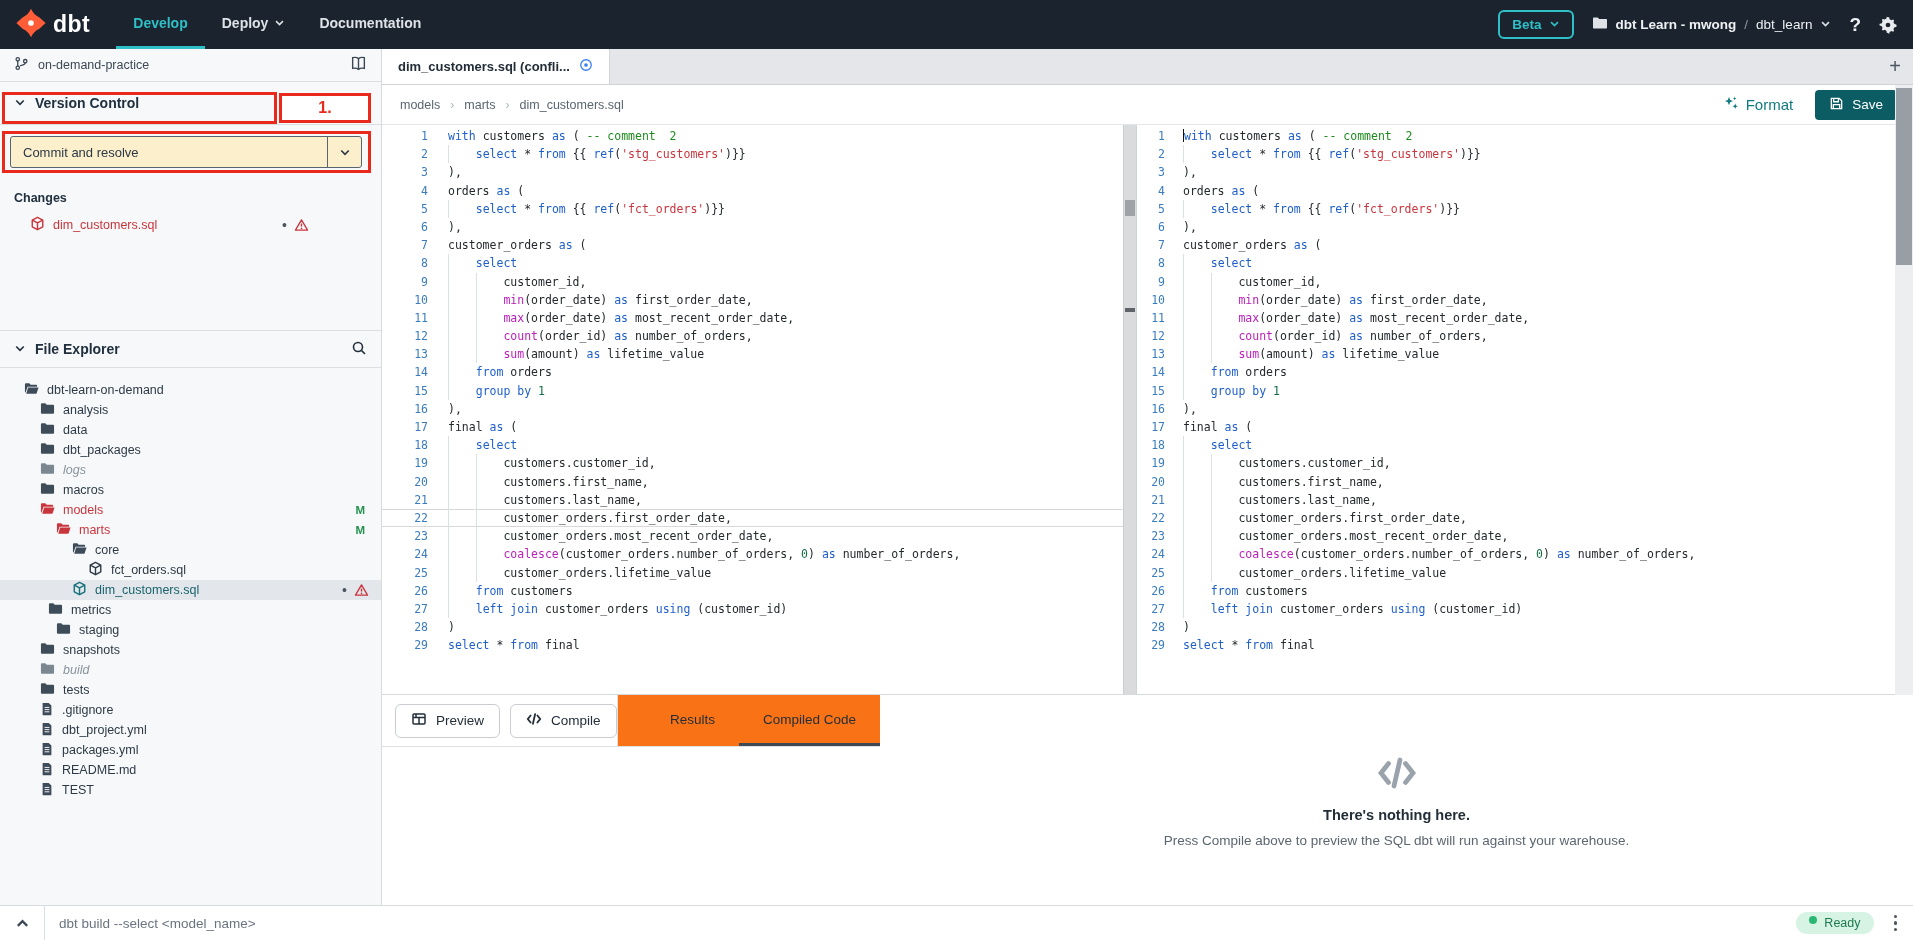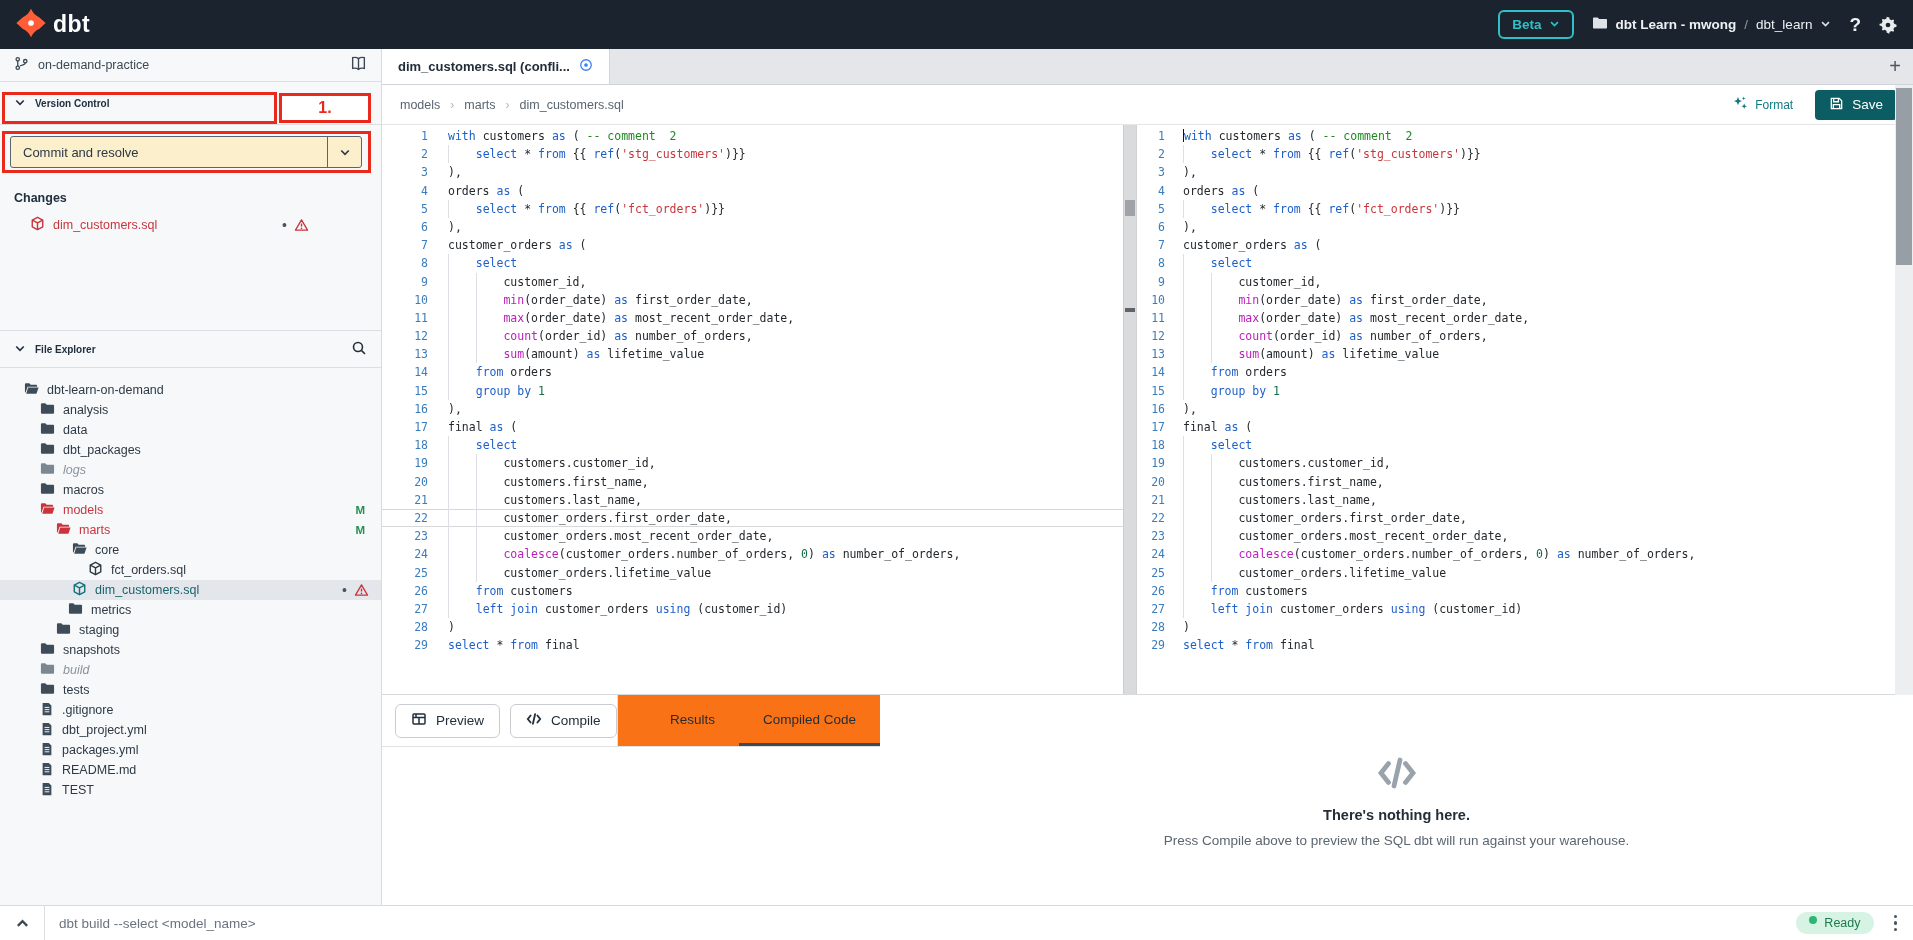--- a/index.html
+++ b/index.html
@@ -28,21 +28,21 @@
   
   .content { position:absolute; top:49px; bottom:35px; left:0; right:0; display:flex; }
 
   
   .sidebar { position:relative; width:382px; background:#f7f8fa; border-right:1px solid #d8dbde;
              display:flex; flex-direction:column; font-size:12.5px; }
   .branch-row { height:33px; display:flex; align-items:center; gap:9px; padding:0 14px;
                 border-bottom:1px solid #dcdfe2; color:#3c4854; }
   .branch-row .book { margin-left:auto; }
   .sec-header { display:flex; align-items:center; gap:9px; padding:0 14px; font-weight:bold;
-                font-size:10px; color:#20303e; cursor:pointer; }
+                font-size:14px; color:#20303e; cursor:pointer; }
   .vc-header { height:43px; border-bottom:1px solid #dcdfe2; }
   .commit-area { height:50px; position:relative; }
   .commit-btn { position:absolute; left:10px; top:11px; width:352px; height:32px; background:#fcf0cc;
                 border:1px solid #5a646e; border-radius:3px; display:flex; align-items:center; cursor:pointer; }
   .commit-btn .lbl { flex:1; padding-left:12px; font-size:13px; color:#2b3845; }
   .commit-btn .chev-cell { width:34px; align-self:stretch; border-left:1px solid #5a646e;
                            display:flex; align-items:center; justify-content:center; }
   .changes-sec { height:155px; }
   .changes-title { margin:16px 0 10px 14px; font-weight:bold; font-size:12.5px; color:#20303e; }
   .change-row { position:relative; height:20px; display:flex; align-items:center; gap:8px;
@@ -74,21 +74,21 @@
   .tabbar { height:36px; background:#e4e6e9; border-bottom:1px solid #cfd3d7; display:flex; position:relative; }
   .tab { background:#fff; display:flex; align-items:center; gap:9px; padding:16px 16px;
          border-right:1px solid #d2d5d9; font-size:13px; font-weight:bold; color:#222d38; cursor:pointer; }
   .new-tab { position:absolute; right:12px; top:0; bottom:0; display:flex; align-items:center;
              color:#4a5560; font-size:20px; cursor:pointer; }
   .toolbar { height:40px; display:flex; align-items:center; padding:0 16px 0 18px;
              border-bottom:1px solid #e4e6e9; }
   .crumbs { display:flex; align-items:center; gap:10px; font-size:12.5px; color:#5a6570; }
   .crumbs .csep { color:#b0b7bd; font-size:12px; }
   .toolbar-right { margin-left:auto; display:flex; align-items:center; gap:22px; }
-  .format-btn { display:flex; align-items:center; gap:7px; color:#117a80; font-size:12px; cursor:pointer; }
+  .format-btn { display:flex; align-items:center; gap:7px; color:#117a80; font-size:15px; cursor:pointer; }
   .save-btn { display:flex; align-items:center; gap:8px; background:#0b5d63; color:#fff;
               font-size:13.5px; height:30px; padding:0 14px; border-radius:4px; cursor:pointer; }
 
   
   .editors { height:570px; display:flex; border-bottom:1px solid #d7dadd; position:relative; }
   .pane { position:relative; overflow:hidden; padding-top:2px;
           font-family:"DejaVu Sans Mono", monospace; font-size:11.5px; line-height:18.2px; }
   .pane-left { width:754px; }
   .pane-right { flex:1; border-left:1px solid #cfd3d6; }
   .cl { display:flex; height:18.2px; }
@@ -145,20 +145,34 @@
 <div class="app">
 
   <div class="navbar">
     <div class="nav-logo">
       <span><svg width="30" height="30" viewBox="0 0 16 16">
             <path d="M8 .4c1 2.2 2.3 3.6 4.5 4.6L15.8 8l-3.3 3c-2.2 1-3.5 2.4-4.5 4.6-1-2.2-2.3-3.6-4.5-4.6L.2 8l3.3-3C5.7 4 7 2.6 8 .4z" fill="#ff5c38"></path>
             <circle cx="8" cy="8" r="1.5" fill="#fff"></circle>
           </svg></span>
       <span class="brand">dbt</span>
     </div>
+    <div class="nav-menu" id="nav-menu">
+        <div class="nav-item active">
+          <span>Develop</span>
+        </div>
+        <div class="nav-item">
+          <span>Deploy</span>
+          <span><svg width="11" height="11" viewBox="0 0 16 16">
+              <path fill="none" stroke="#dde2e7" stroke-width="2.2" d="M3 6l5 5 5-5"></path>
+            </svg></span>
+        </div>
+        <div class="nav-item">
+          <span>Documentation</span>
+        </div>
+      </div>
     <div class="nav-right">
       <div class="beta-pill">
         <span>Beta</span>
         <span><svg width="11" height="11" viewBox="0 0 16 16">
               <path fill="none" stroke="#2fbfc6" stroke-width="2.4" d="M3 6l5 5 5-5"></path>
             </svg></span>
       </div>
       <div class="acct">
         <span><svg width="16" height="16" viewBox="0 0 16 16">
               <path d="M1 3.5c0-.6.4-1 1-1h3.6l1.6 1.6H14c.6 0 1 .4 1 1v7.4c0 .6-.4 1-1 1H2c-.6 0-1-.4-1-1z" fill="#dfe3e7"></path>
@@ -319,21 +333,21 @@
             <span>dim_customers.sql</span>
             <span class="dot">•</span>
             <span class="warn">
               <svg width="15" height="14" viewBox="0 0 16 16">
                 <path fill="none" stroke="#c9353d" stroke-width="1.5" stroke-linejoin="round" d="M8 2.2L14.9 13.9H1.1z"></path>
                 <path stroke="#c9353d" stroke-width="1.6" d="M8 6.3v3.5"></path>
                 <circle cx="8" cy="11.9" r=".95" fill="#c9353d"></circle>
               </svg>
             </span>
           </div>
-          <div class="tree-row" style="padding-left: 68px;">
+          <div class="tree-row" style="padding-left: 48px;">
             <span><svg width="15" height="15" viewBox="0 0 16 16">
                 <path d="M1 3.5c0-.6.4-1 1-1h3.6l1.6 1.6H14c.6 0 1 .4 1 1v7.4c0 .6-.4 1-1 1H2c-.6 0-1-.4-1-1z" fill="#3e4c59"></path>
               </svg></span>
             <span>metrics</span>
           </div>
           <div class="tree-row" style="padding-left: 56px;">
             <span><svg width="15" height="15" viewBox="0 0 16 16">
                 <path d="M1 3.5c0-.6.4-1 1-1h3.6l1.6 1.6H14c.6 0 1 .4 1 1v7.4c0 .6-.4 1-1 1H2c-.6 0-1-.4-1-1z" fill="#3e4c59"></path>
               </svg></span>
             <span>staging</span>

